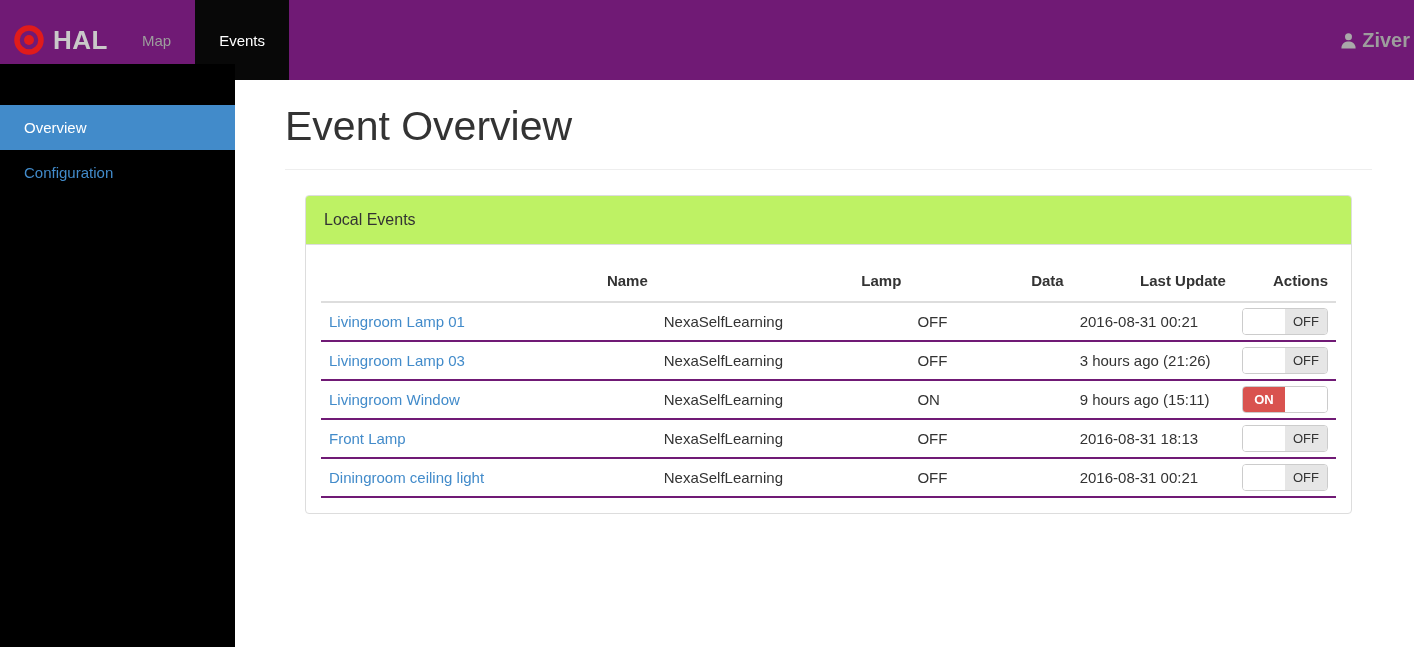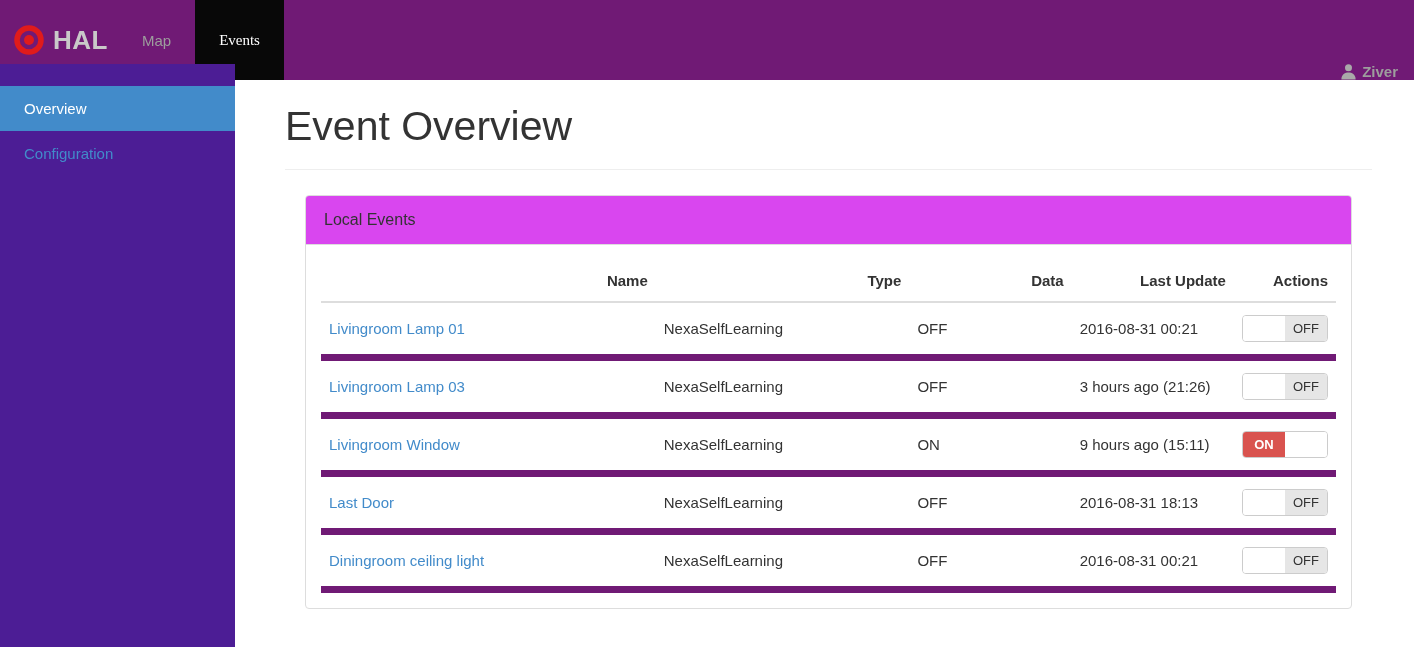--- a/index.html
+++ b/index.html
@@ -34,40 +34,40 @@
   .nav-links { display: flex; align-items: stretch; }
   .nav-link {
     display: flex;
     align-items: center;
     padding: 8px 24px;
     color: #9d9d9d;
     font-size: 15px;
     text-decoration: none;
     cursor: pointer;
   }
-  .nav-link.active { background: #080808; color: #ffffff; font-family: Liberation Serif, serif; }
+  .nav-link.active { background: #080808; color: #ffffff; }
   .navbar-user {
     margin-left: auto;
     display: flex;
-    align-items: flex-end;
-    padding-right: 16px;
+    align-items: center;
+    padding-right: 4px;
     color: #9d9d9d;
-    font-size: 15px;
+    font-size: 20px;
     font-weight: bold;
     cursor: pointer;
   }
   .navbar-user svg { margin-right: 5px; display: block; }
 
   
   .sidebar {
     position: absolute;
     top: 64px; left: 0; bottom: 0;
     width: 235px;
-    background: #4c1d95;
-    padding-top: 22px;
+    background: #000000;
+    padding-top: 41px;
   }
   .side-item {
     display: block;
     padding: 14px 24px;
     font-size: 15px;
     color: #428bca;
     text-decoration: none;
     cursor: pointer;
   }
   .side-item.active {
@@ -95,21 +95,21 @@
   }
 
   
   .panel {
     margin: 0 20px;
     border: 1px solid #dddddd;
     border-radius: 4px;
     background: #ffffff;
   }
   .panel-heading {
-    background: #d946ef;
+    background: #bef264;
     border-bottom: 1px solid #dddddd;
     border-radius: 3px 3px 0 0;
     padding: 14px 18px;
     font-size: 16px;
     color: #333333;
     line-height: 20px;
   }
   .panel-body { padding: 15px; }
 
   
@@ -120,23 +120,23 @@
   }
   table.events th {
     text-align: right;
     font-weight: bold;
     padding: 10px 8px;
     line-height: 21px;
     border-bottom: 2px solid #dddddd;
     color: #333333;
   }
   table.events td {
-    padding: 12px 8px;
+    padding: 5px 8px;
     line-height: 21px;
-    border-bottom: 7px solid #701a75;
+    border-bottom: 2px solid #701a75;
     color: #333333;
     vertical-align: middle;
   }
   th.col-name   { width: 33%; }
   th.col-type   { width: 25%; }
   th.col-data   { width: 16%; }
   th.col-update { width: 16%; }
   th.col-actions{ width: 10%; text-align: right; }
   td.cell-actions { text-align: right; }
   td a.event-link {
@@ -212,21 +212,21 @@
   <h1 class="page-title">Event Overview</h1>
   <hr class="title-rule">
 
   <section class="panel">
     <div class="panel-heading">Local Events</div>
     <div class="panel-body">
       <table class="events">
         <thead>
           <tr>
             <th class="col-name">Name</th>
-            <th class="col-type">Type</th>
+            <th class="col-type">Lamp</th>
             <th class="col-data">Data</th>
             <th class="col-update">Last Update</th>
             <th class="col-actions">Actions</th>
           </tr>
         </thead>
         <tbody>
           <tr>
             <td><a class="event-link">Livingroom Lamp 01</a></td>
             <td>NexaSelfLearning</td>
             <td>OFF</td>
@@ -256,21 +256,21 @@
             <td>ON</td>
             <td>9 hours ago (15:11)</td>
             <td class="cell-actions">
               <span class="toggle" data-state="on">
                 <span class="t-label">ON</span>
                 <span class="t-handle"></span>
               </span>
             </td>
           </tr>
           <tr>
-            <td><a class="event-link">Last Door</a></td>
+            <td><a class="event-link">Front Lamp</a></td>
             <td>NexaSelfLearning</td>
             <td>OFF</td>
             <td>2016-08-31 18:13</td>
             <td class="cell-actions">
               <span class="toggle" data-state="off">
                 <span class="t-label">OFF</span>
                 <span class="t-handle"></span>
               </span>
             </td>
           </tr>

